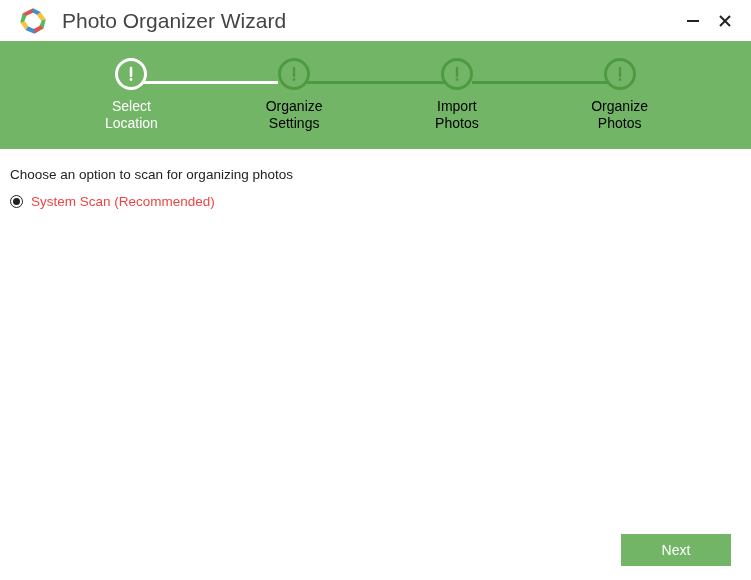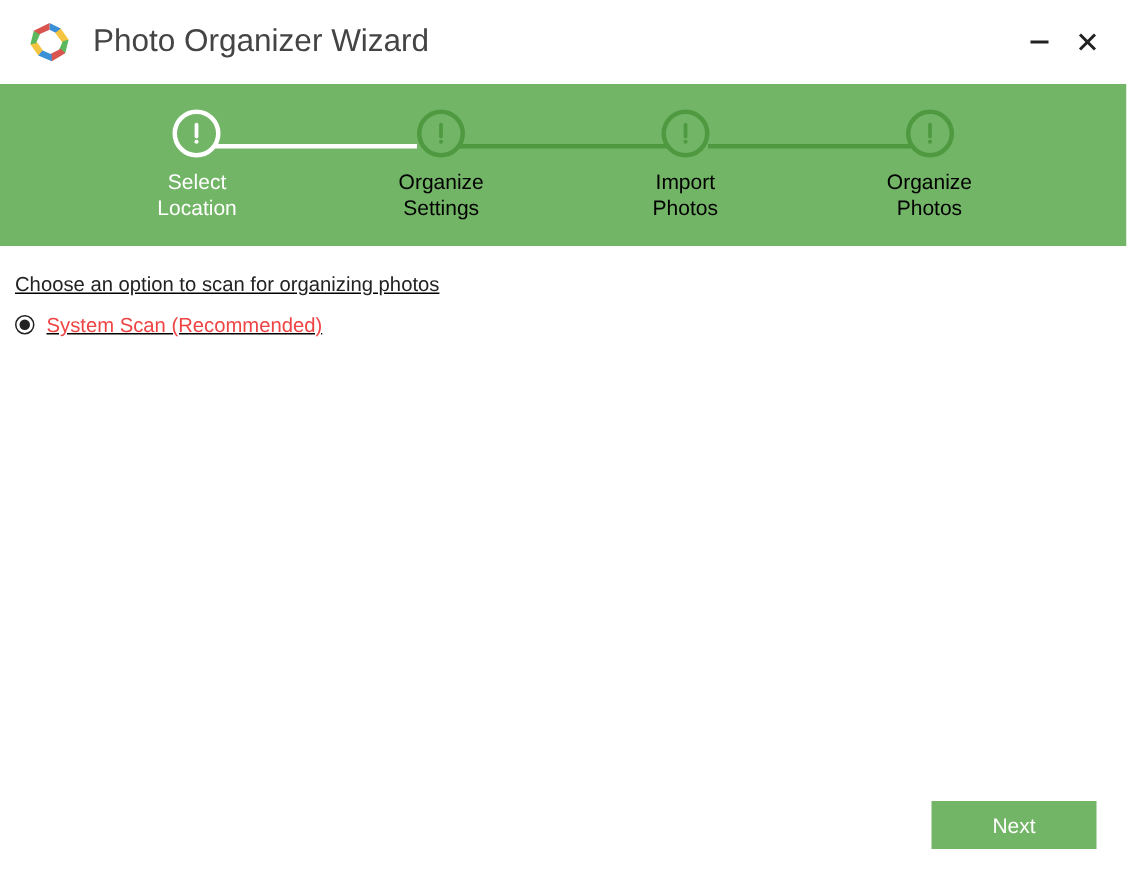--- a/index.html
+++ b/index.html
@@ -7,21 +7,21 @@
       font-family: "Segoe UI", Arial, sans-serif;
       width: 751px;
       height: 580px;
       background: #fff;
       overflow: hidden;
       position: relative;
     }
     .titlebar {
       display: flex;
       align-items: center;
-      height: 56px;
+      height: 41px;
       padding: 0 10px 0 18px;
     }
     .logo {
       width: 30px; height: 30px;
       flex-shrink: 0;
     }
     .title {
       font-size: 21px;
       color: #444;
       font-weight: 400;
@@ -79,21 +79,20 @@
       top: 40px;
       height: 3px;
       z-index: 1;
     }
     .line1 { left: 138px; width: 140px; background: #fff; }
     .line2 { left: 305px; width: 140px; background: #4f9a41; }
     .line3 { left: 472px; width: 140px; background: #4f9a41; }
 
     .content {
       padding: 18px 10px;
-      text-decoration: underline;
     }
     .prompt {
       font-size: 13.5px;
       color: #222;
       margin-bottom: 12px;
     }
     .radio-row {
       display: flex;
       align-items: center;
       margin-bottom: 6px;

